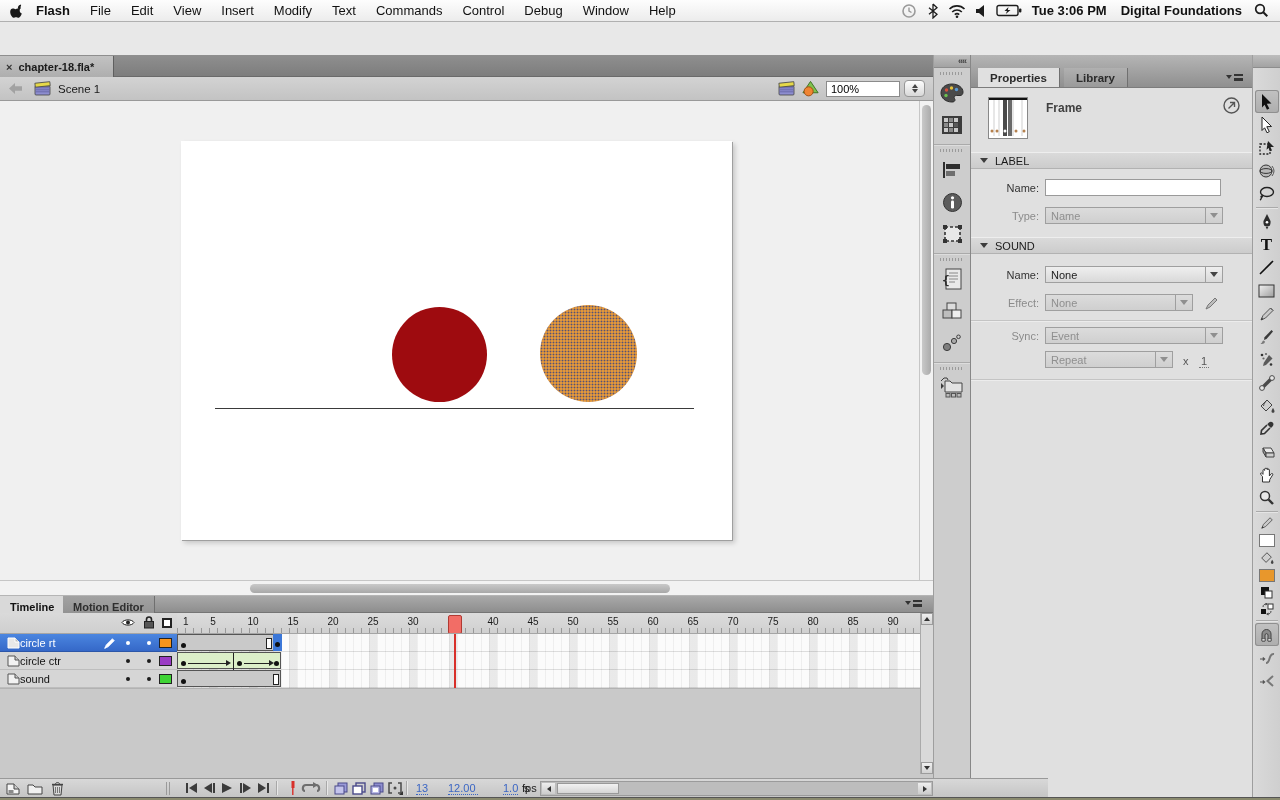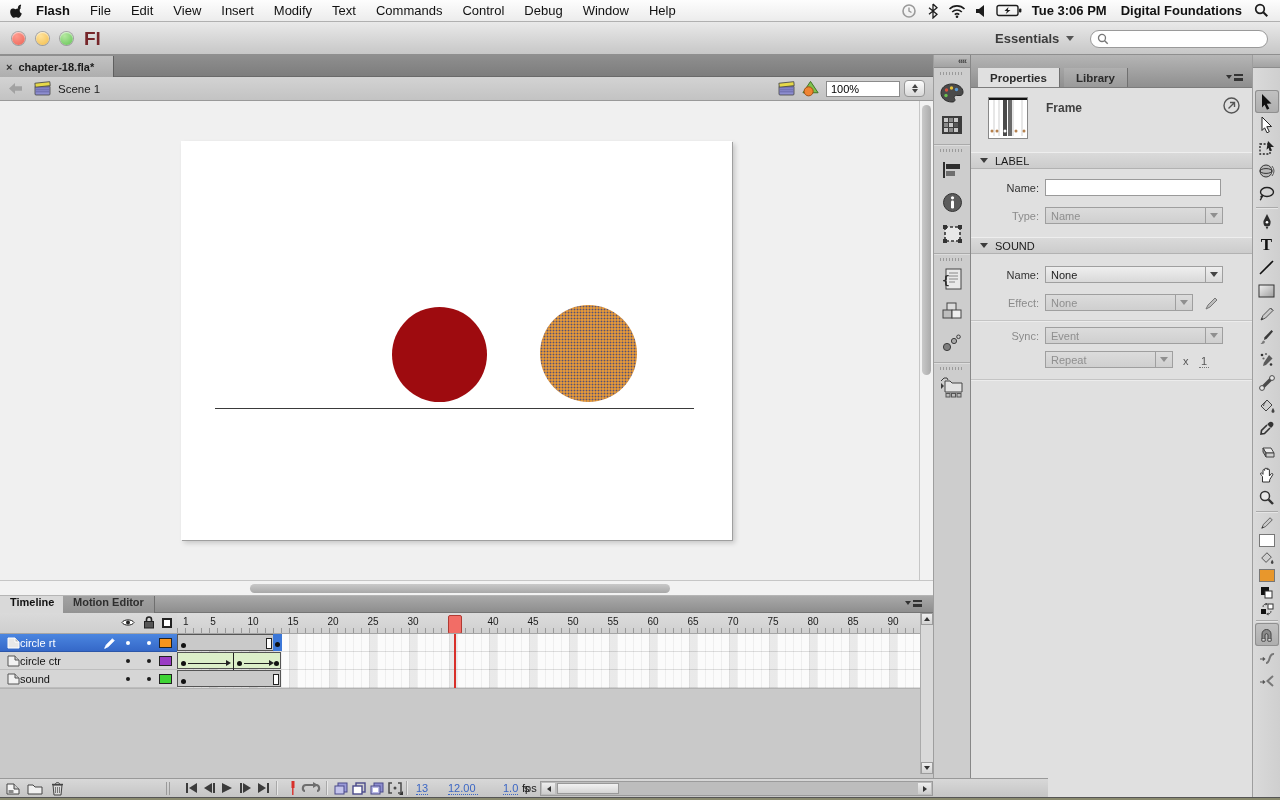--- a/index.html
+++ b/index.html
@@ -110,21 +110,21 @@
   #tools { left:1252px; top:55px; width:28px; height:745px; background:linear-gradient(90deg,#dadada,#cfcfcf); border-left:1px solid #9e9e9e; }
   #tools .hdr { height:13px; background:linear-gradient(#bdbdbd,#a3a3a3); border-bottom:1px solid #8d8d8d; }
   .tool { width:24px; height:23px; margin:0 auto; display:flex; align-items:center; justify-content:center; border-radius:3px; }
   .tool.active { background:linear-gradient(#c2c2c2,#adadad); box-shadow:inset 0 0 0 1px #8f8f8f; }
   .tool-sep { width:22px; height:1px; background:#aaa; box-shadow:0 1px 0 #e5e5e5; margin:2px auto; }
   .swatch { width:16px; height:13px; border:1px solid #777; margin:2px auto; }
 
   
   #timeline { left:0; top:596px; width:933px; height:201px; background:#c9c9c9; }
   #tl-tabbar { position:absolute; left:0; top:0; width:933px; height:17px; background:linear-gradient(#a9a9a9,#8e8e8e); border-bottom:1px solid #757575; }
-  .tl-tab { position:absolute; top:0; height:17px; padding:0 10px; display:flex; align-items:flex-start; font-weight:bold; font-size:11px; border-right:1px solid #6f6f6f; }
+  .tl-tab { position:absolute; top:0; height:17px; padding:0 10px; display:flex; align-items:flex-end; font-weight:bold; font-size:11px; border-right:1px solid #6f6f6f; }
   .tl-tab.active { background:#d9d9d9; color:#111; }
   .tl-tab.inactive { background:linear-gradient(#a2a2a2,#939393); color:#2e2e2e; }
   #tl-left { position:absolute; left:0; top:17px; width:177px; height:75px; background:#d4d4d4; border-right:1px solid #8a8a8a; }
   #tl-left-hdr { position:absolute; left:0; top:0; width:177px; height:21px; background:linear-gradient(#dadada,#cfcfcf); border-bottom:1px solid #a5a5a5; }
   .layer-row { position:absolute; left:0; width:177px; height:18px; display:flex; align-items:center; background:#d6d6d6; border-bottom:1px solid #bdbdbd; color:#111; }
   .layer-row.selected { background:linear-gradient(#4b86e0,#3568c8); color:#fff; border-bottom:1px solid #2c56a8; }
   .layer-row .lname { font-size:11px; margin-left:0; }
   .layer-dot { width:4px; height:4px; border-radius:50%; background:#1c1c1c; position:absolute; }
   .layer-row.selected .layer-dot { background:#fff; }
   .layer-swatch { position:absolute; left:159px; top:4px; width:13px; height:10px; border:1px solid #222; }
@@ -228,39 +228,20 @@
       <span class="txt">Digital Foundations</span>
       <span class="sicon">
         <svg width="15" height="15" viewBox="0 0 15 15">
             <circle cx="6" cy="6" r="4.3" fill="none" stroke="#1c1c1c" stroke-width="1.7"></circle>
             <path d="M9.3 9.3 L13.3 13.3" stroke="#1c1c1c" stroke-width="2"></path>
           </svg>
       </span>
     </span>
   </div>
 
-  <div id="titlebar" class="abs">
-    <span class="abs" style="left:12px; top:10px;">
-      <span class="light" style="background:radial-gradient(circle at 35% 30%,#ff9a8d,#ec6456)"></span>
-      <span class="light" style="background:radial-gradient(circle at 35% 30%,#ffe29a,#f3bd4c)"></span>
-      <span class="light" style="background:radial-gradient(circle at 35% 30%,#b5e8a0,#62c454)"></span>
-    </span>
-    <span id="app-logo" class="abs" style="left:84px; top:6px;">Fl</span>
-    <span class="abs" style="left:995px; top:9px; display:flex; align-items:center;">
-      <span id="workspace">Essentials</span>
-      <span id="ws-caret"></span>
-    </span>
-    <span id="searchbox" class="abs" style="left:1090px; top:8px;">
-      <svg width="12" height="12" viewBox="0 0 13 13">
-          <circle cx="5.4" cy="5.4" r="3.8" fill="none" stroke="#777" stroke-width="1.4"></circle>
-          <path d="M8.3 8.3 L11.6 11.6" stroke="#777" stroke-width="1.6"></path>
-        </svg>
-      <input value="" style="">
-    </span>
-  </div>
 
   <div id="tabbar" class="abs">
     <div id="doc-tab">
       <span class="close">×</span>
       <span class="title">chapter-18.fla*</span>
     </div>
   </div>
 
   <div id="editbar" class="abs">
     <span class="sicon" style="margin-left:6px">

